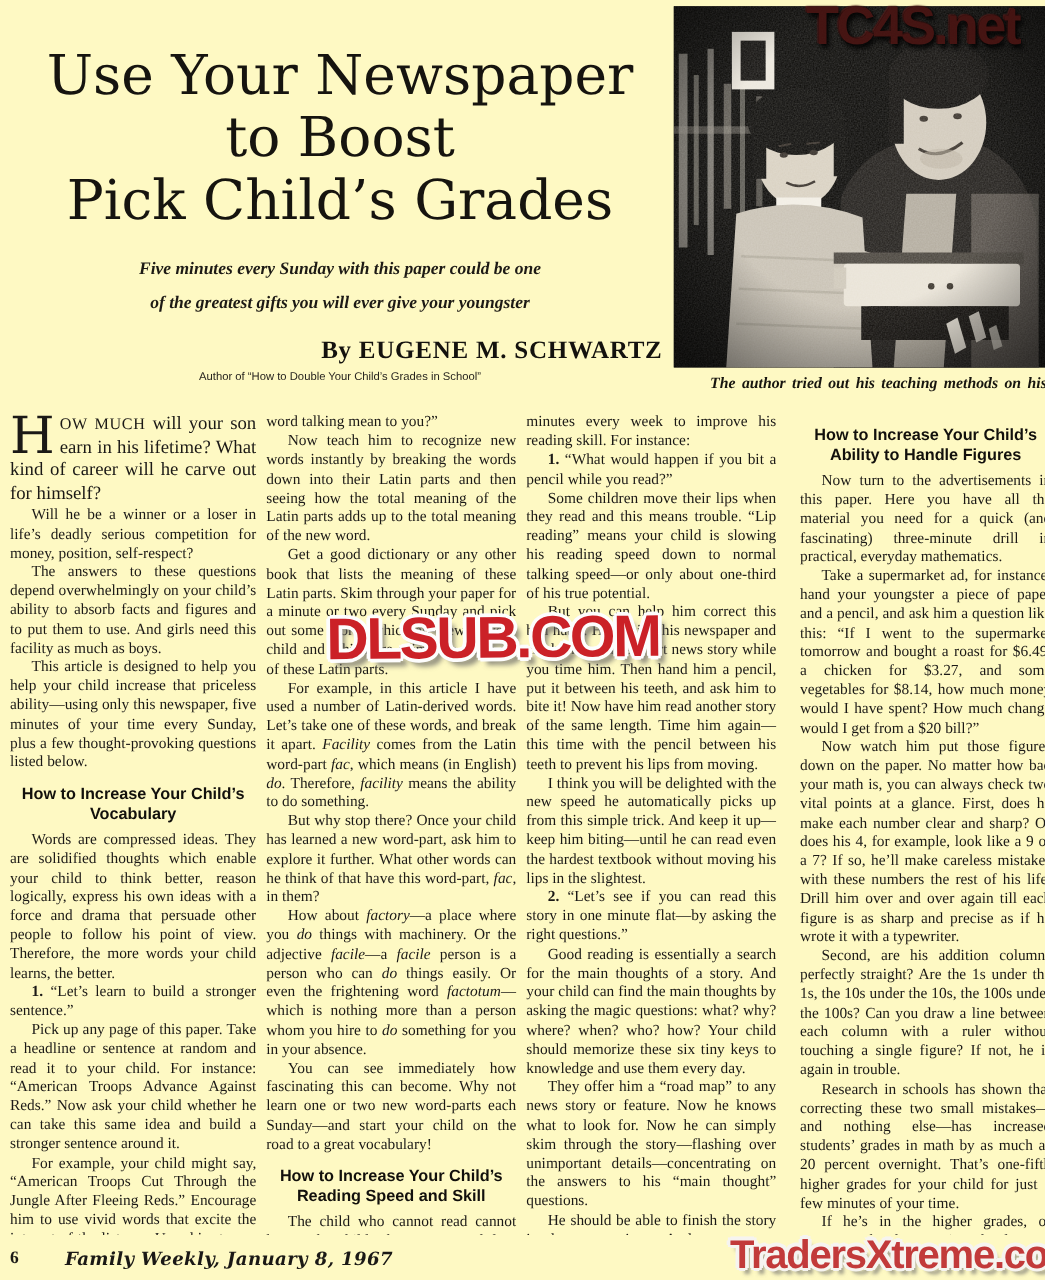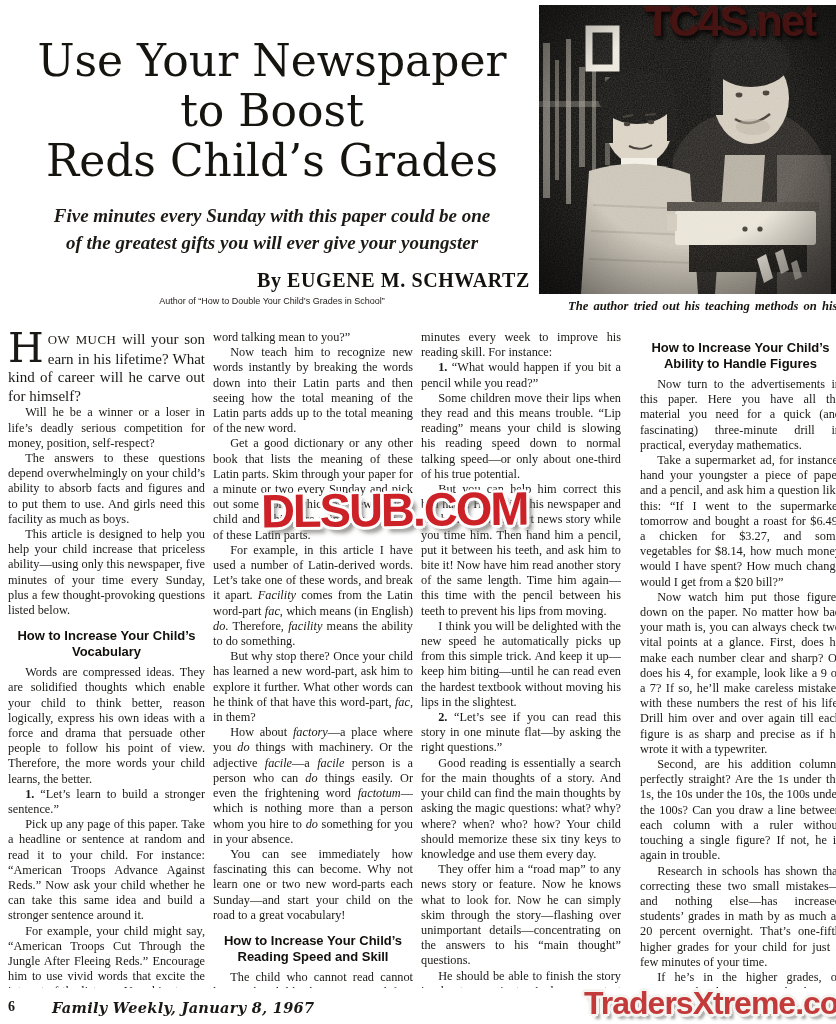--- a/index.html
+++ b/index.html
@@ -1,24 +1,24 @@
 <!DOCTYPE html>
 <html lang="en"><head>
 <meta charset="utf-8">
 <style>
   html,body{margin:0;padding:0;background:#888;}
-  .page{position:relative;width:836px;height:1024px;background:#ffffff;overflow:hidden;
+  .page{position:relative;width:836px;height:1024px;background:#fef9c3;overflow:hidden;
         font-family:"Liberation Serif",serif;color:#1b1916;}
 
   
   .head{position:absolute;left:14px;top:0;width:516px;}
   .title{margin-top:36px;text-align:center;font-family:"DejaVu Serif",serif;
          font-size:44px;line-height:50px;color:#16140f;}
   .subtitle{margin-top:16px;text-align:center;font-family:"Liberation Serif",serif;
-            font-weight:bold;font-style:italic;font-size:19px;line-height:27px;color:#1d1a15;}
+            font-weight:bold;font-style:italic;font-size:14px;line-height:27px;color:#1d1a15;}
   .byline{margin-top:13px;text-align:right;font-family:"Liberation Serif",serif;
           font-weight:bold;font-size:20px;letter-spacing:.6px;color:#14120e;}
   .credit{margin-top:4px;text-align:center;font-family:"Liberation Sans",sans-serif;
           font-weight:normal;font-size:9px;color:#26231e;}
 
   
   .photo{position:absolute;left:539px;top:5px;width:297px;height:289px;margin:0;padding:0;
          background:#0a0908;}
   .photo svg{display:block;width:100%;height:100%;}
   .caption{position:absolute;left:540px;top:299px;width:296px;text-align:center;
@@ -60,21 +60,21 @@
 </style>
 </head>
 <body>
 
 <div class="page">
 
   <header class="head">
     <div class="title">
       <div>Use Your Newspaper</div>
       <div>to Boost</div>
-      <div>Reds Child’s Grades</div>
+      <div>Pick Child’s Grades</div>
     </div>
     <div class="subtitle">
       <div>Five minutes every Sunday with this paper could be one</div>
       <div>of the greatest gifts you will ever give your youngster</div>
     </div>
     <div class="byline">By EUGENE M. SCHWARTZ</div>
     <div class="credit">Author of “How to Double Your Child’s Grades in School”</div>
   </header>
 
   <figure class="photo">

